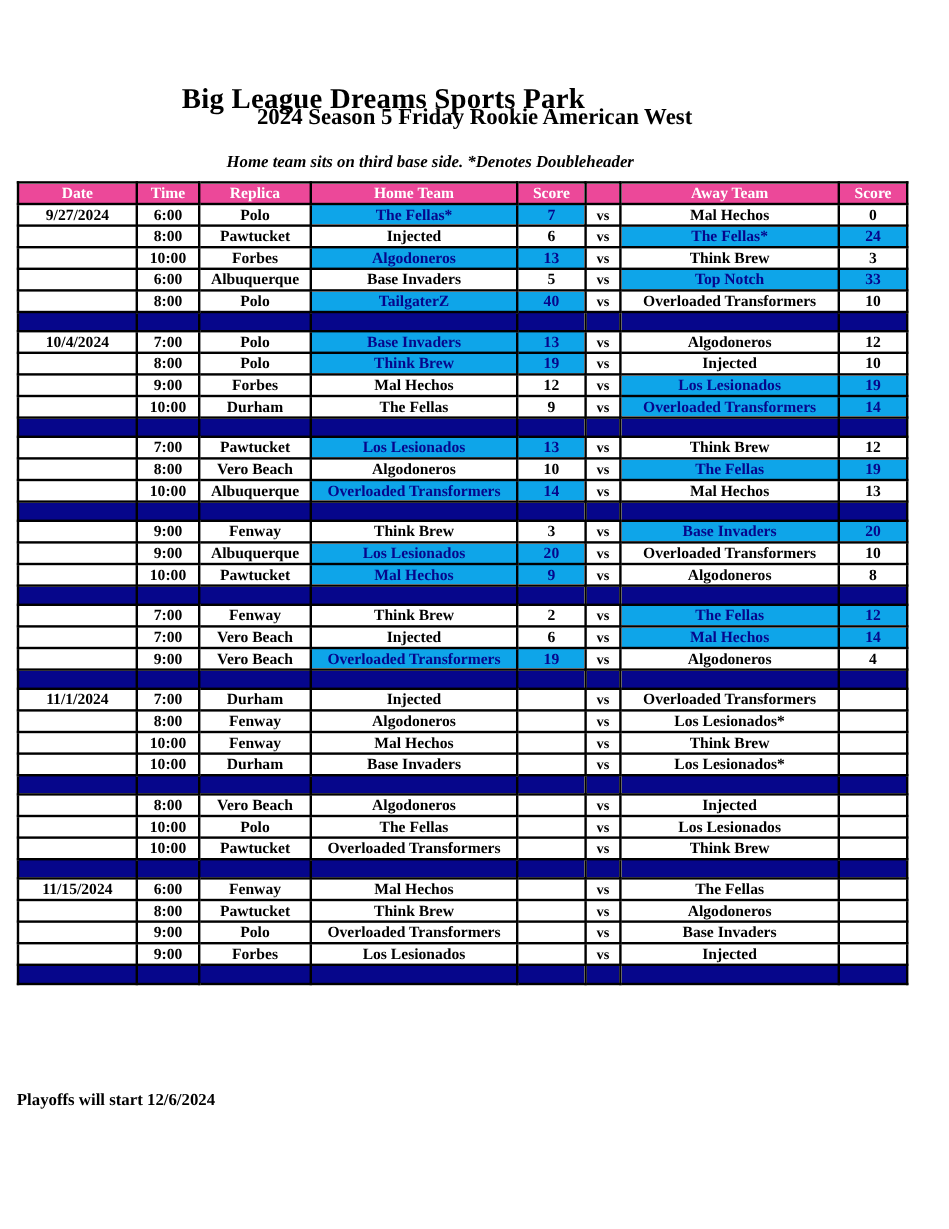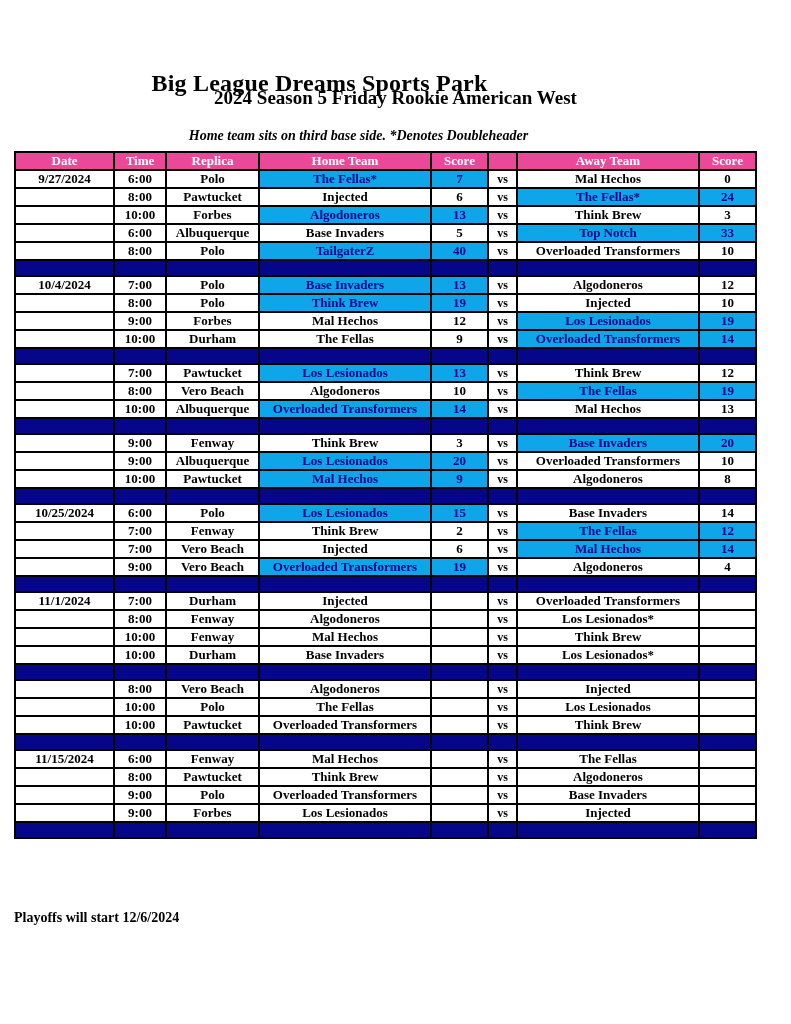--- a/index.html
+++ b/index.html
@@ -236,30 +236,20 @@
         <td></td>
         <td></td>
         <td></td>
         <td></td>
         <td></td>
         <td></td>
         <td></td>
         <td></td>
       </tr>
       <tr>
-        <td>10/25/2024</td>
-        <td>6:00</td>
-        <td>Polo</td>
-        <td class="hl">Los Lesionados</td>
-        <td class="hl">15</td>
-        <td class="vs">vs</td>
-        <td>Base Invaders</td>
-        <td>14</td>
-      </tr>
-      <tr>
         <td></td>
         <td>7:00</td>
         <td>Fenway</td>
         <td>Think Brew</td>
         <td>2</td>
         <td class="vs">vs</td>
         <td class="hl">The Fellas</td>
         <td class="hl">12</td>
       </tr>
       <tr>

